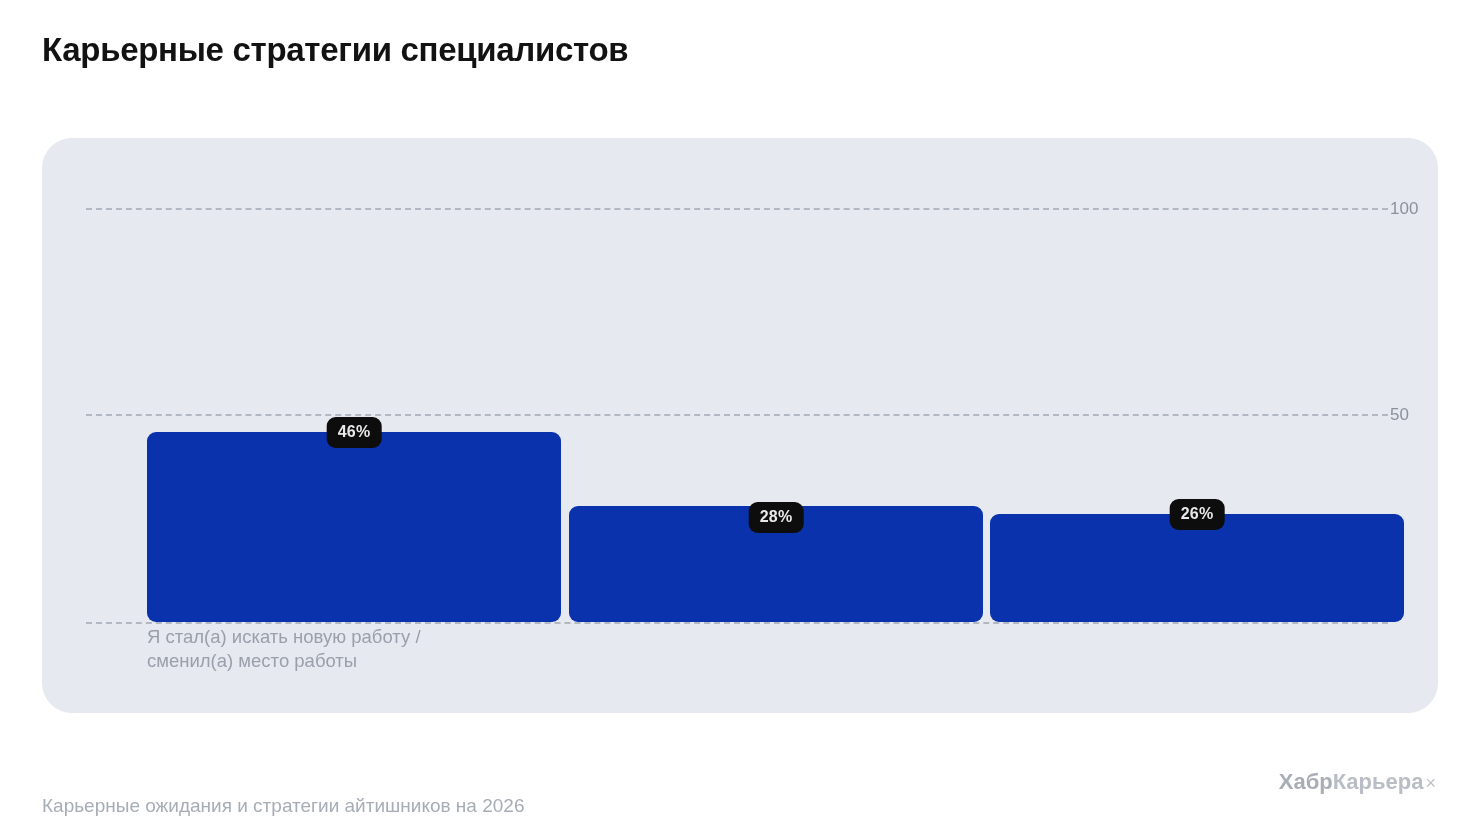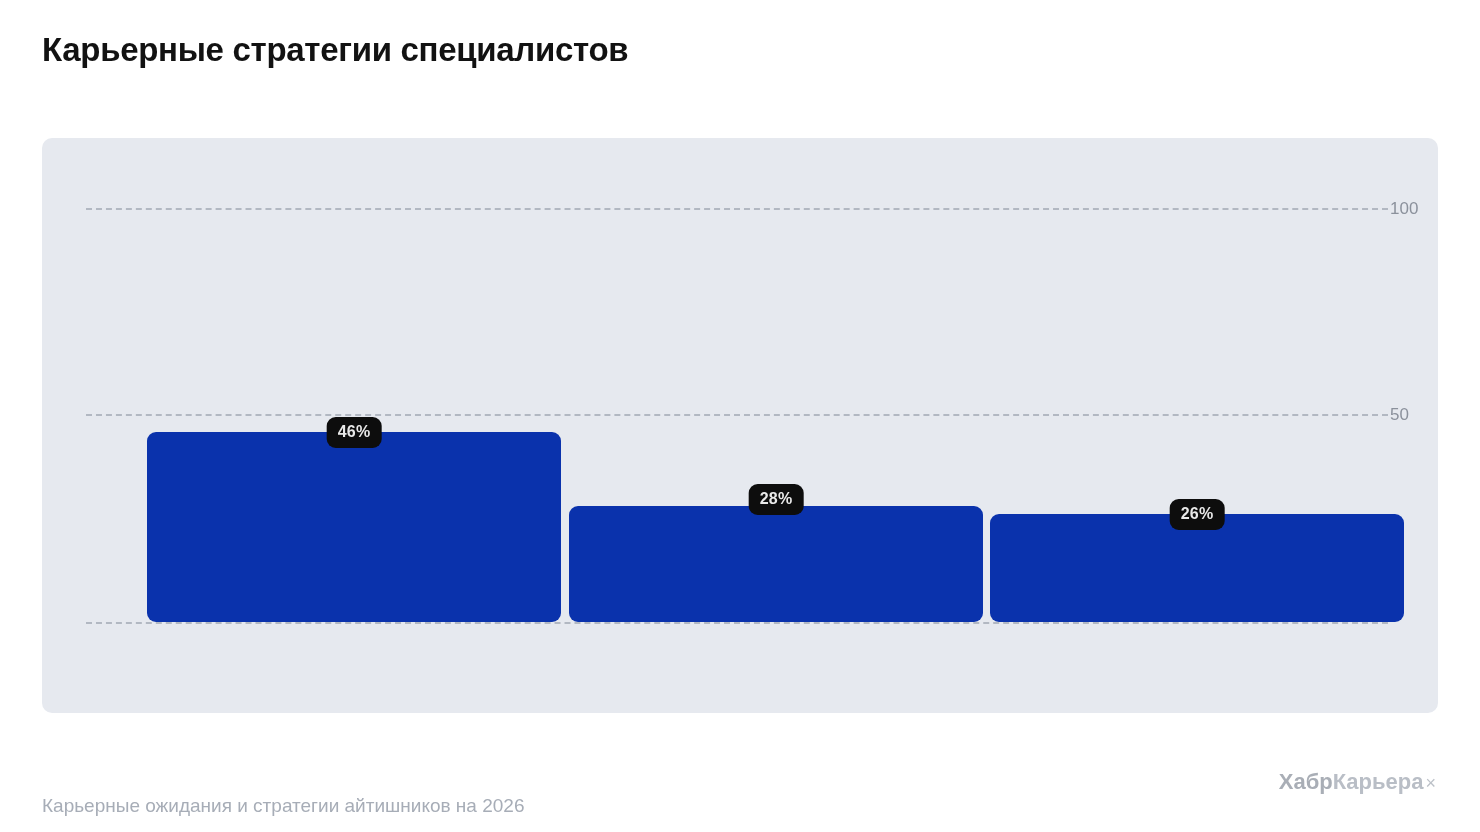--- a/index.html
+++ b/index.html
@@ -28,21 +28,21 @@
   }
 
   
   .chart-panel {
     position: absolute;
     left: 42px;
     top: 138px;
     width: 1396px;
     height: 575px;
     background: #e6e9ef;
-    border-radius: 10px;
+    border-radius: 30px;
     overflow: hidden;
   }
 
   
   .plot-area {
     position: absolute;
     left: 0;
     top: 0;
     right: 0;
     bottom: 0;
@@ -192,25 +192,27 @@
 
     <div class="tick-label t100">100</div>
     <div class="tick-label t50">50</div>
     <div class="tick-label t0">0</div>
 
     <div class="bars-row">
 
       <div class="bar-group g1">
         <div class="bar" style="bottom: 91px; height: 190.44px;"></div>
         <div class="bar-badge" style="bottom: 265.44px;">46%</div>
+        <div class="bar-caption">Я стал(а) искать новую работу /
+сменил(а) место работы</div>
       </div>
 
       <div class="bar-group g2">
         <div class="bar" style="bottom: 91px; height: 115.92px;"></div>
-        <div class="bar-badge" style="bottom: 198px;">28%</div>
+        <div class="bar-badge" style="bottom: 180px;">28%</div>
       </div>
 
       <div class="bar-group g3">
         <div class="bar" style="bottom: 91px; height: 107.64px;"></div>
         <div class="bar-badge" style="bottom: 182.64px;">26%</div>
       </div>
 
     </div>
   </div>
 </div>

